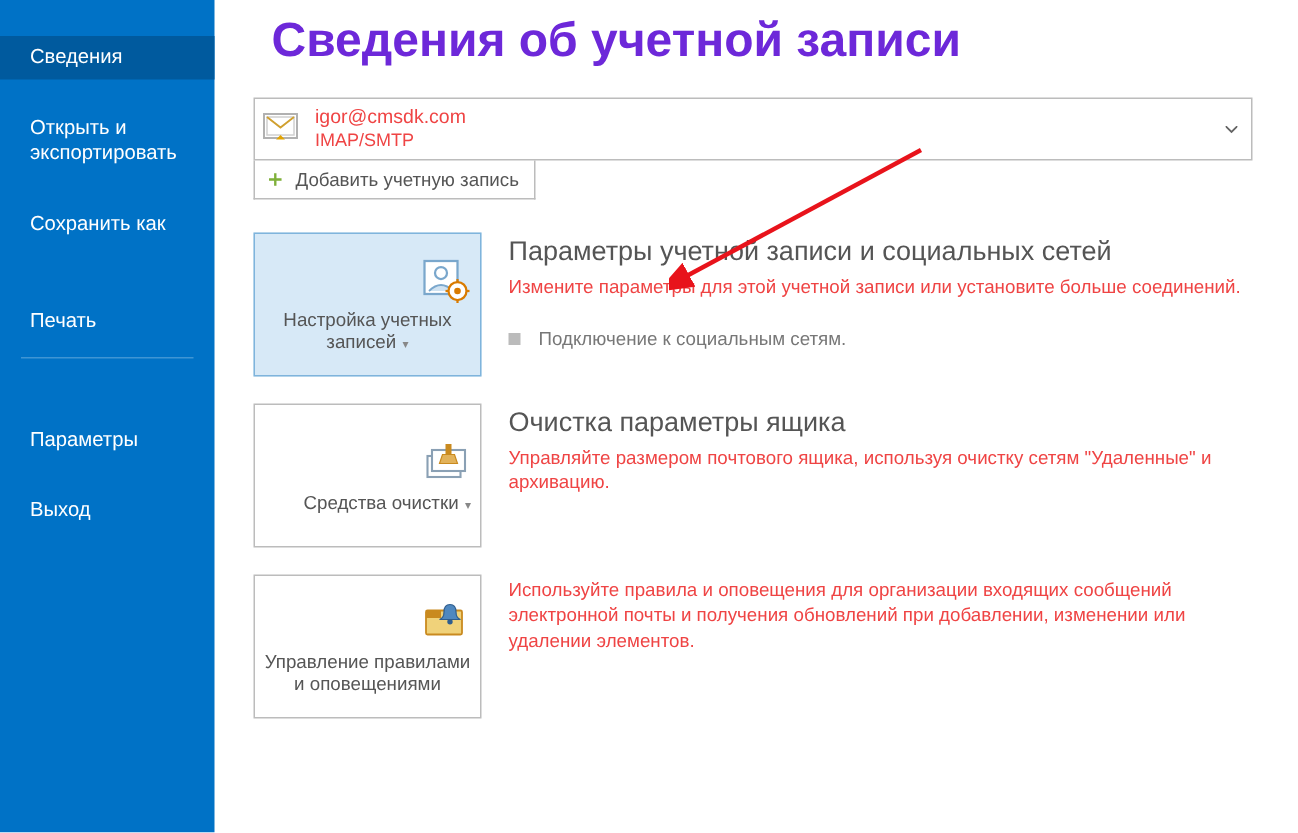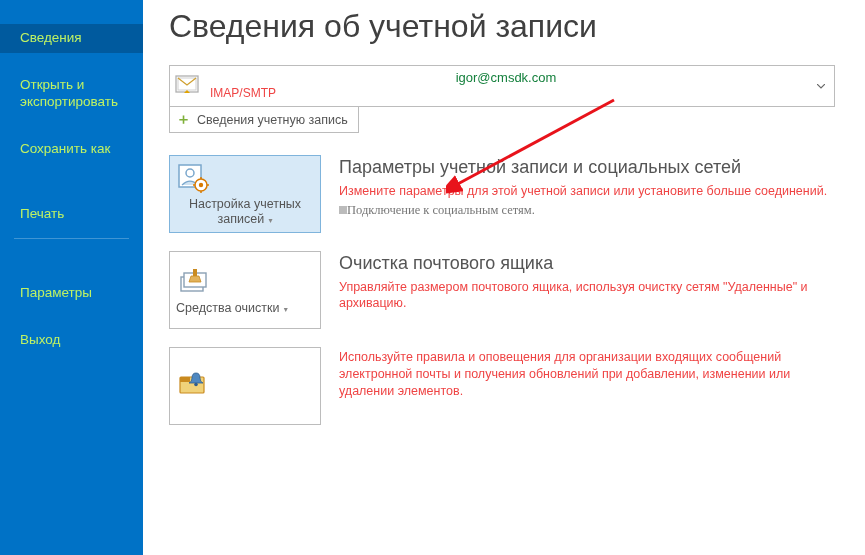--- a/index.html
+++ b/index.html
@@ -21,92 +21,92 @@
     background: #0072c6;
     color: #fff;
     display: flex; flex-direction: column;
     padding-top: 24px;
     font-size: 13.5px;
   }
   .sidebar .item {
     padding: 6px 14px 6px 20px;
     line-height: 1.25;
     cursor: pointer;
-    color: #bef264;
+    color: #ffffff;
   }
   .sidebar .item.selected {
     background: #005a9e;
   }
   .sidebar .item.disabled { color: #a6cce9; cursor: default; }
   .sidebar .spacer { height: 18px; }
   .sidebar .sep {
     height: 1px; margin: 10px 14px 4px; background: #3f95d4;
   }
 
   
   .main {
     flex: 1;
     padding: 0 30px 0 26px;
     position: relative;
   }
   h1.page-title {
-    font-weight: 400;
+    font-weight: 700;
     font-size: 32px;
-    color: #404040;
-    margin: 8px 0 20px;
+    color: #6d28d9;
+    margin: 8px 12px 20px;
   }
 
   .acct-row {
     display: flex; align-items: stretch;
     border: 1px solid #bcbcbc;
     height: 42px;
   }
   .acct-icon {
     width: 34px; display: flex; align-items: center; justify-content: center;
     border-right: 0;
   }
   .acct-text { flex: 1; padding: 4px 6px; line-height: 1.2; }
-  .acct-text .line1 { color: #15803d; text-align: center; }
+  .acct-text .line1 { color: #ef4444; }
   .acct-text .line2 { color: #ef4444; font-size: 12px; }
   .acct-drop {
     width: 26px; display: flex; align-items: center; justify-content: center;
     cursor: pointer;
   }
 
   .add-acct {
     display: inline-flex; align-items: center;
     border: 1px solid #bcbcbc; border-top: none;
     height: 26px; padding: 0 10px 0 6px;
     color: #555; cursor: pointer;
     font-size: 12.5px;
   }
   .add-acct .plus { color: #7fb03a; font-size: 15px; font-weight: bold; margin-right: 6px; }
 
   .cards { margin-top: 22px; display: flex; flex-direction: column; gap: 18px; }
   .card-row { display: flex; align-items: flex-start; gap: 18px; }
   .card {
-    width: 152px; height: 78px;
+    width: 152px; height: 96px;
     border: 1px solid #bcbcbc;
     display: flex; flex-direction: column;
-    align-items: flex-start; justify-content: center;
+    align-items: flex-end; justify-content: center;
     text-align: center;
     padding: 6px 6px 4px;
     cursor: pointer;
     color: #555;
     background: #fff;
   }
   .card.selected { background: #d7e9f7; border-color: #7fb4dc; }
   .card .icon { width: 34px; height: 30px; display: flex; align-items: center; justify-content: center; margin-bottom: 4px; }
   .card-label { font-size: 12.5px; line-height: 1.2; }
   .card .caret { font-size: 8px; color: #888; margin-left: 2px; }
 
   .desc { flex: 1; padding-top: 2px; }
   .desc-title { font-size: 18px; color: #555; margin-bottom: 4px; line-height: 1.2; }
   .desc-text { font-size: 12.5px; color: #ef4444; line-height: 1.35; }
-  .desc-bullet { display: flex; align-items: flex-start; gap: 0; margin-top: 4px; font-family: Liberation Serif, serif; }
+  .desc-bullet { display: flex; align-items: flex-start; gap: 12px; margin-top: 20px; }
   .desc-bullet .sq { width: 8px; height: 8px; background: #bbb; margin-top: 3px; flex-shrink: 0; }
   .desc-bullet span { color: #777; font-size: 12.5px; }
 
   
   .arrow { position: absolute; left: 303px; top: 94px; pointer-events: none; }
 </style>
 </head>
 <body>
 
 <div class="wrap">
@@ -148,21 +148,21 @@
       </div>
       <div class="acct-drop">
         <svg width="8" height="5">
             <polyline points="0,0 4,4 8,0" fill="none" stroke="#666" stroke-width="1.2"></polyline>
           </svg>
       </div>
     </div>
 
     <div class="add-acct">
       <span class="plus">＋</span>
-      <span>Сведения учетную запись</span>
+      <span>Добавить учетную запись</span>
     </div>
 
     
     <div class="cards">
 
       <div class="card-row">
         <div class="card selected">
           <div class="icon">
             <svg width="34" height="30" viewBox="0 0 34 30">
               <rect x="3" y="2" width="22" height="22" fill="#fff" stroke="#7aa7cc" stroke-width="1.5"></rect>
@@ -200,35 +200,36 @@
               <rect x="8" y="6" width="22" height="14" fill="#fff" stroke="#8aa0b4" stroke-width="1.4"></rect>
               <rect x="17" y="2" width="4" height="7" fill="#c98a1f"></rect>
               <path d="M15 9 h8 l2 6 h-12 z" fill="#e2b25a" stroke="#c98a1f" stroke-width="0.8"></path>
             </svg>
           </div>
           <div class="card-label">
             <span>Средства очистки</span><span class="caret"> ▾</span>
           </div>
         </div>
         <div class="desc">
-          <div class="desc-title">Очистка почтового ящика</div>
+          <div class="desc-title">Очистка параметры ящика</div>
           <div class="desc-text">Управляйте размером почтового ящика, используя очистку сетям "Удаленные" и архивацию.</div>
         </div>
       </div>
 
       <div class="card-row">
         <div class="card">
           <div class="icon">
             <svg width="34" height="30" viewBox="0 0 34 30">
               <rect x="4" y="7" width="24" height="16" rx="1" fill="#f0d27a" stroke="#c98a1f" stroke-width="1.2"></rect>
               <rect x="4" y="7" width="10" height="5" fill="#c98a1f"></rect>
               <path d="M20 3 q-4 0 -4 5 q0 4 -3 5 h14 q-3 -1 -3 -5 q0 -5 -4 -5" fill="#4f88c0" stroke="#2f5e8f" stroke-width="0.8"></path>
               <circle cx="20" cy="14.5" r="1.8" fill="#2f5e8f"></circle>
             </svg>
           </div>
+          <div class="card-label">Управление правилами и оповещениями</div>
         </div>
         <div class="desc">
           <div class="desc-text">Используйте правила и оповещения для организации входящих сообщений электронной почты и получения обновлений при добавлении, изменении или удалении элементов.</div>
         </div>
       </div>
 
     </div>
 
     
     <svg class="arrow" width="180" height="110">

